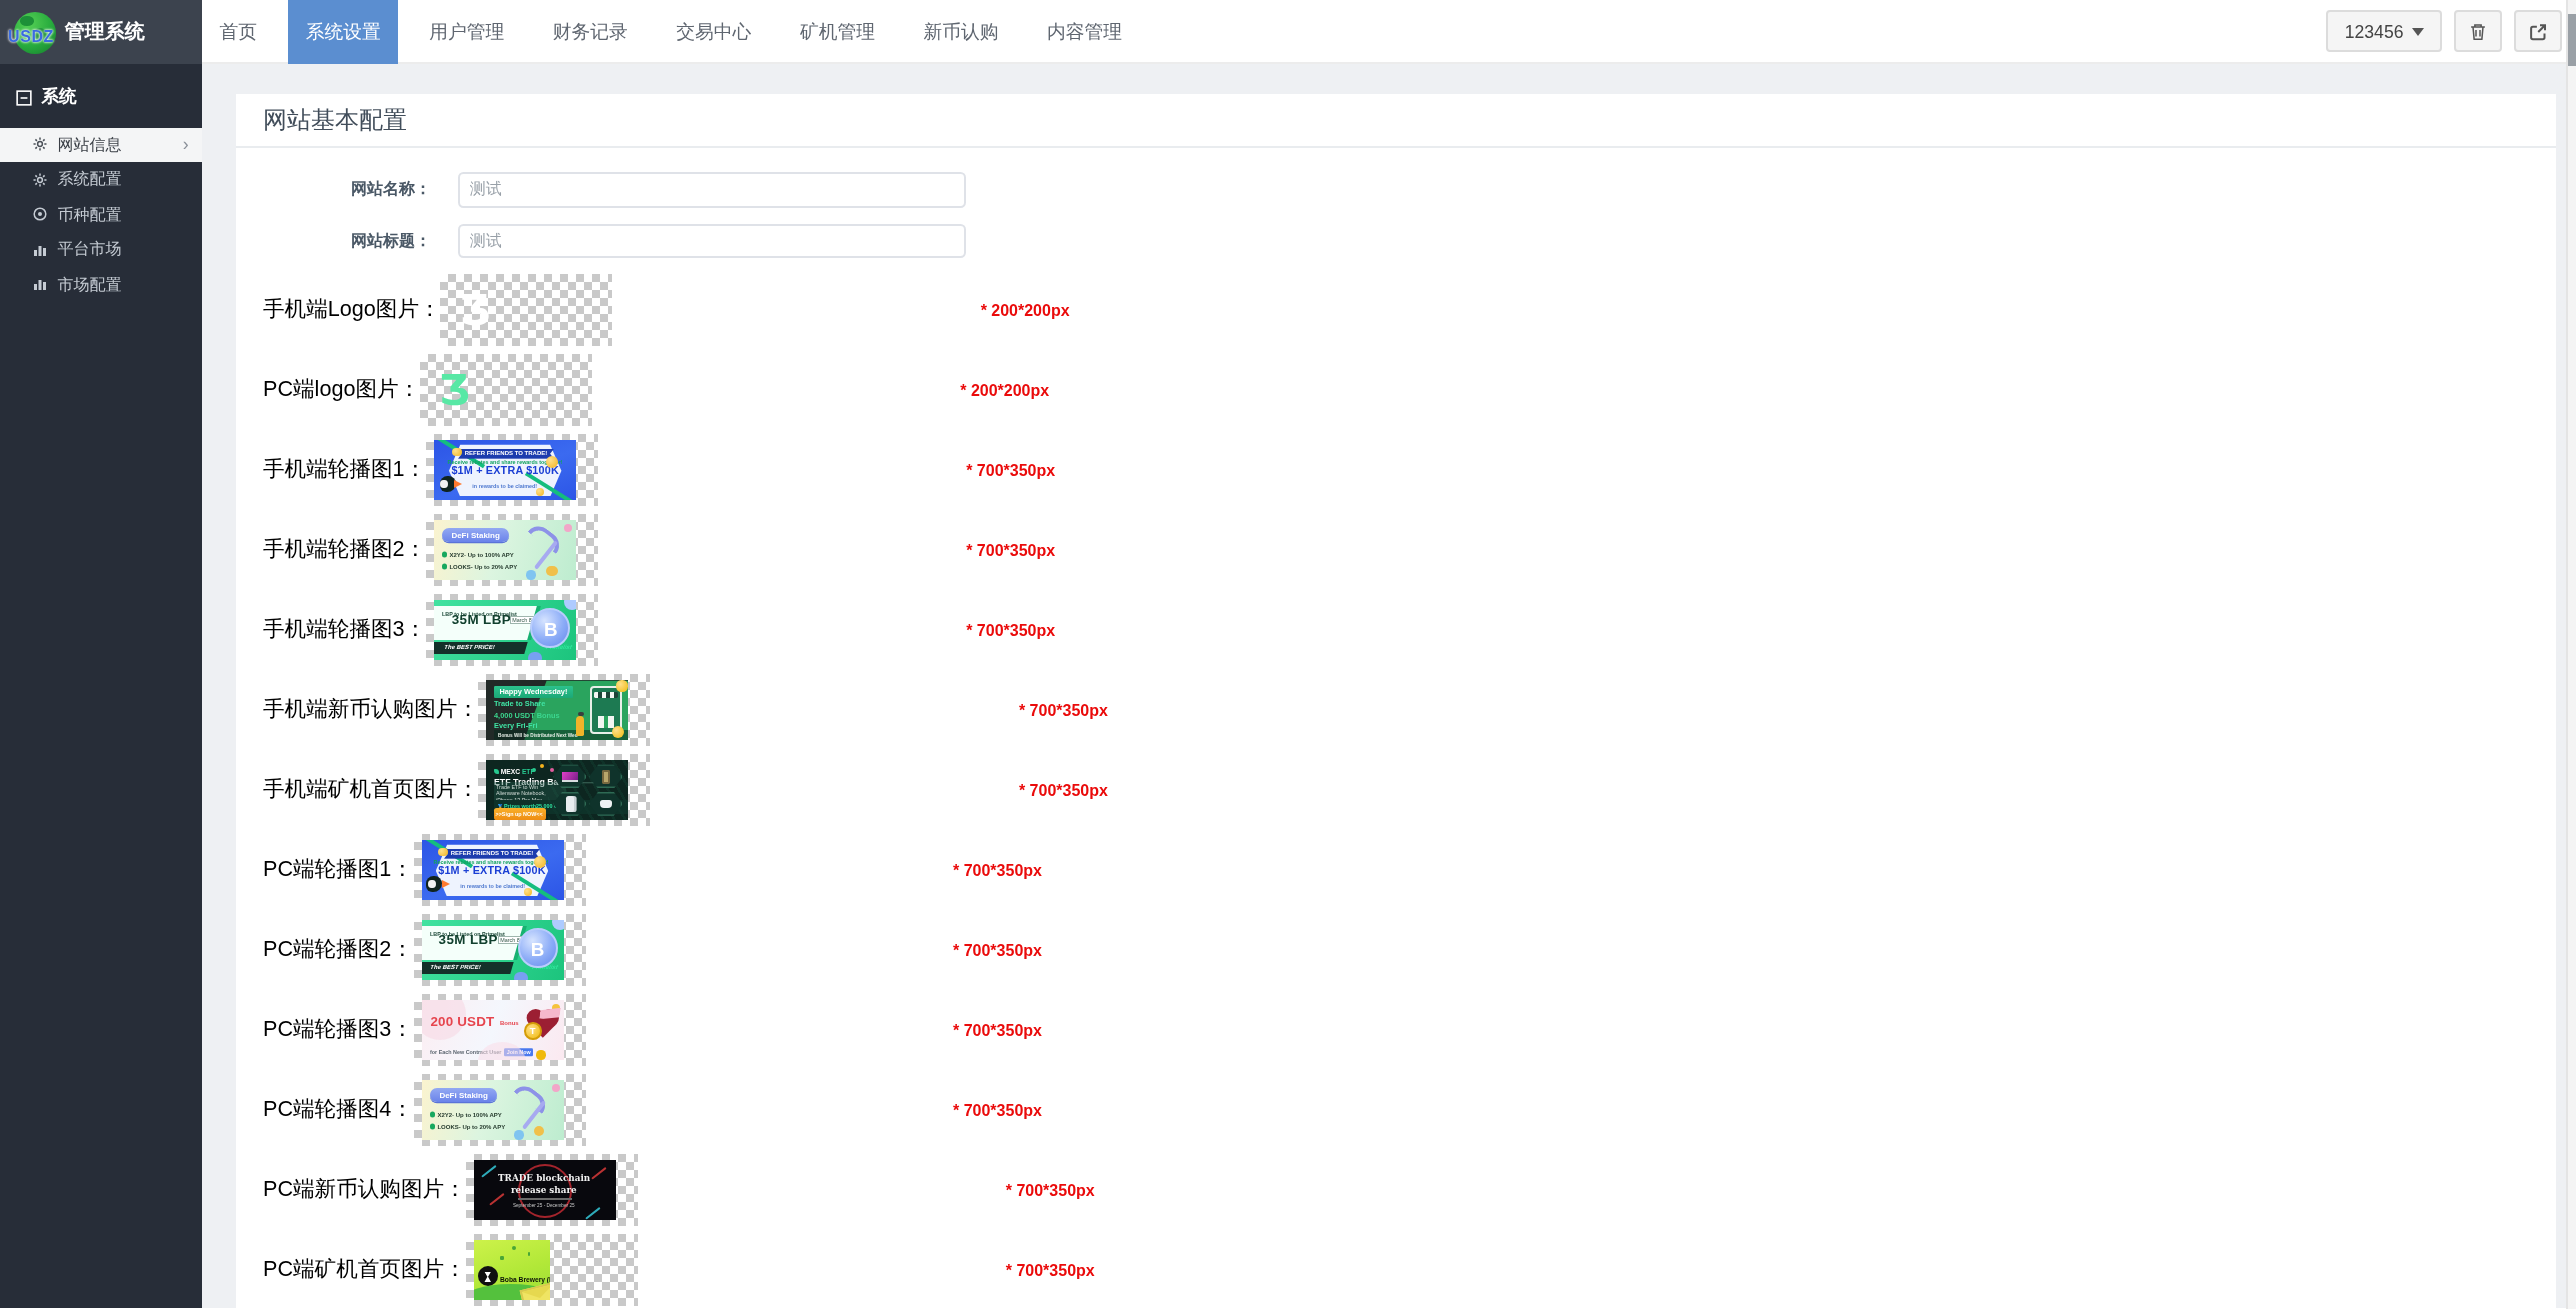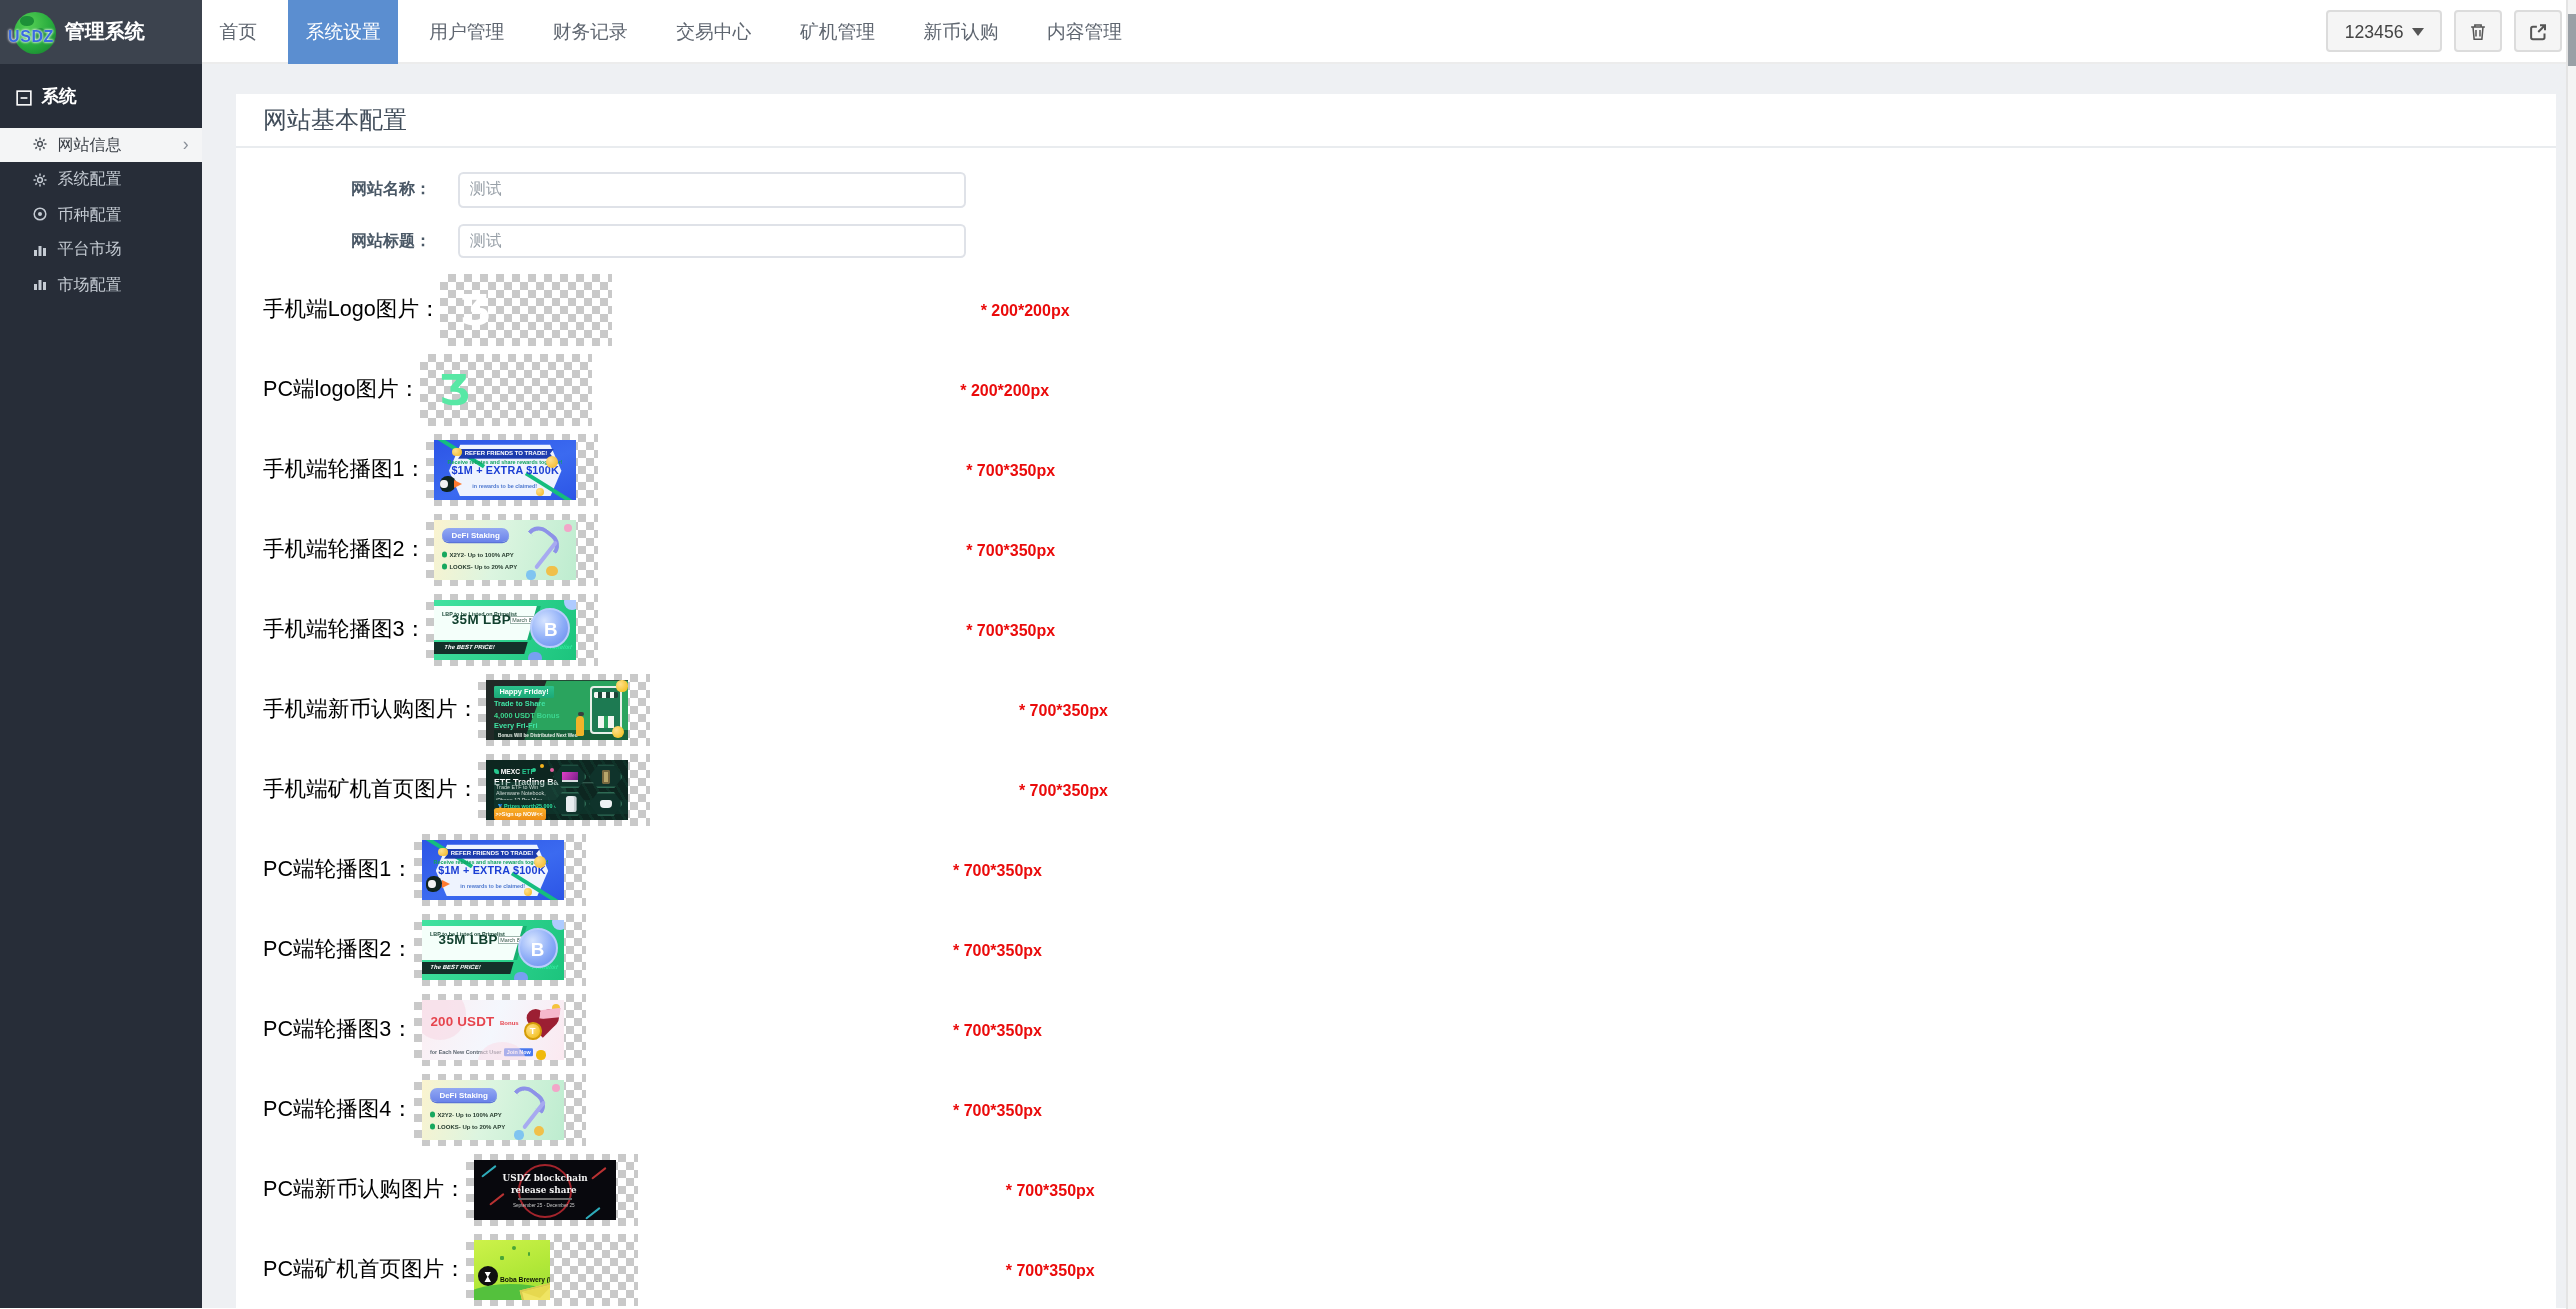--- a/index.html
+++ b/index.html
@@ -375,21 +375,21 @@
               <i class="lb-c3"></i>
             </div>
           </div>
           <div class="ihint">* 700*350px</div>
         </div>
 
         <div class="irow">
           <div class="flabel">手机端新币认购图片：</div>
           <div class="pbox">
             <div class="bn bn-wed">
-              <span class="wd-badge">Happy Friday!</span>
+              <span class="wd-badge">Happy Wednesday!</span>
               <div class="lwrap" style="left:3.4px;top:8px;">
                 <span class="mil f11" style="color:#3fe3a4;">Trade to Share</span>
               </div>
               <div class="lwrap" style="left:3.4px;top:13.5px;">
                 <span class="mil f11" style="color:#3bd68e;">4,000 USDT Bonus</span>
               </div>
               <div class="lwrap" style="left:3.4px;top:19px;">
                 <span class="mil f11" style="color:#3fe3a4;">Every Fri-Fri</span>
               </div>
               <div class="wd-ft">
@@ -539,21 +539,21 @@
         <div class="irow">
           <div class="flabel">PC端新币认购图片：</div>
           <div class="pbox">
             <div class="bn bn-usdz">
               <span class="uz-ring"></span>
               <i class="streak" style="left:2.7px;top:4.7px;background:#35c8d8;"></i>
               <i class="streak" style="left:6.7px;top:19px;background:#d83a3a;"></i>
               <i class="streak" style="right:3.4px;top:6px;background:#d83a3a;"></i>
               <i class="streak" style="right:6px;bottom:3.4px;background:#35c8d8;"></i>
               <div class="cwrap" style="top:4px;">
-                <span class="mi f13 uz-txt">USDZ blockchain</span>
+                <span class="mi f13 uz-txt">TRADE blockchain</span>
               </div>
               <div class="cwrap" style="top:10px;">
                 <span class="mi f13 uz-txt">release share</span>
               </div>
               <div class="uz-div"></div>
               <div class="cwrap" style="top:20px;">
                 <span class="mi f7" style="color:#c8c8c8;font-weight:normal;">September 25 - December 25</span>
               </div>
             </div>
           </div>

